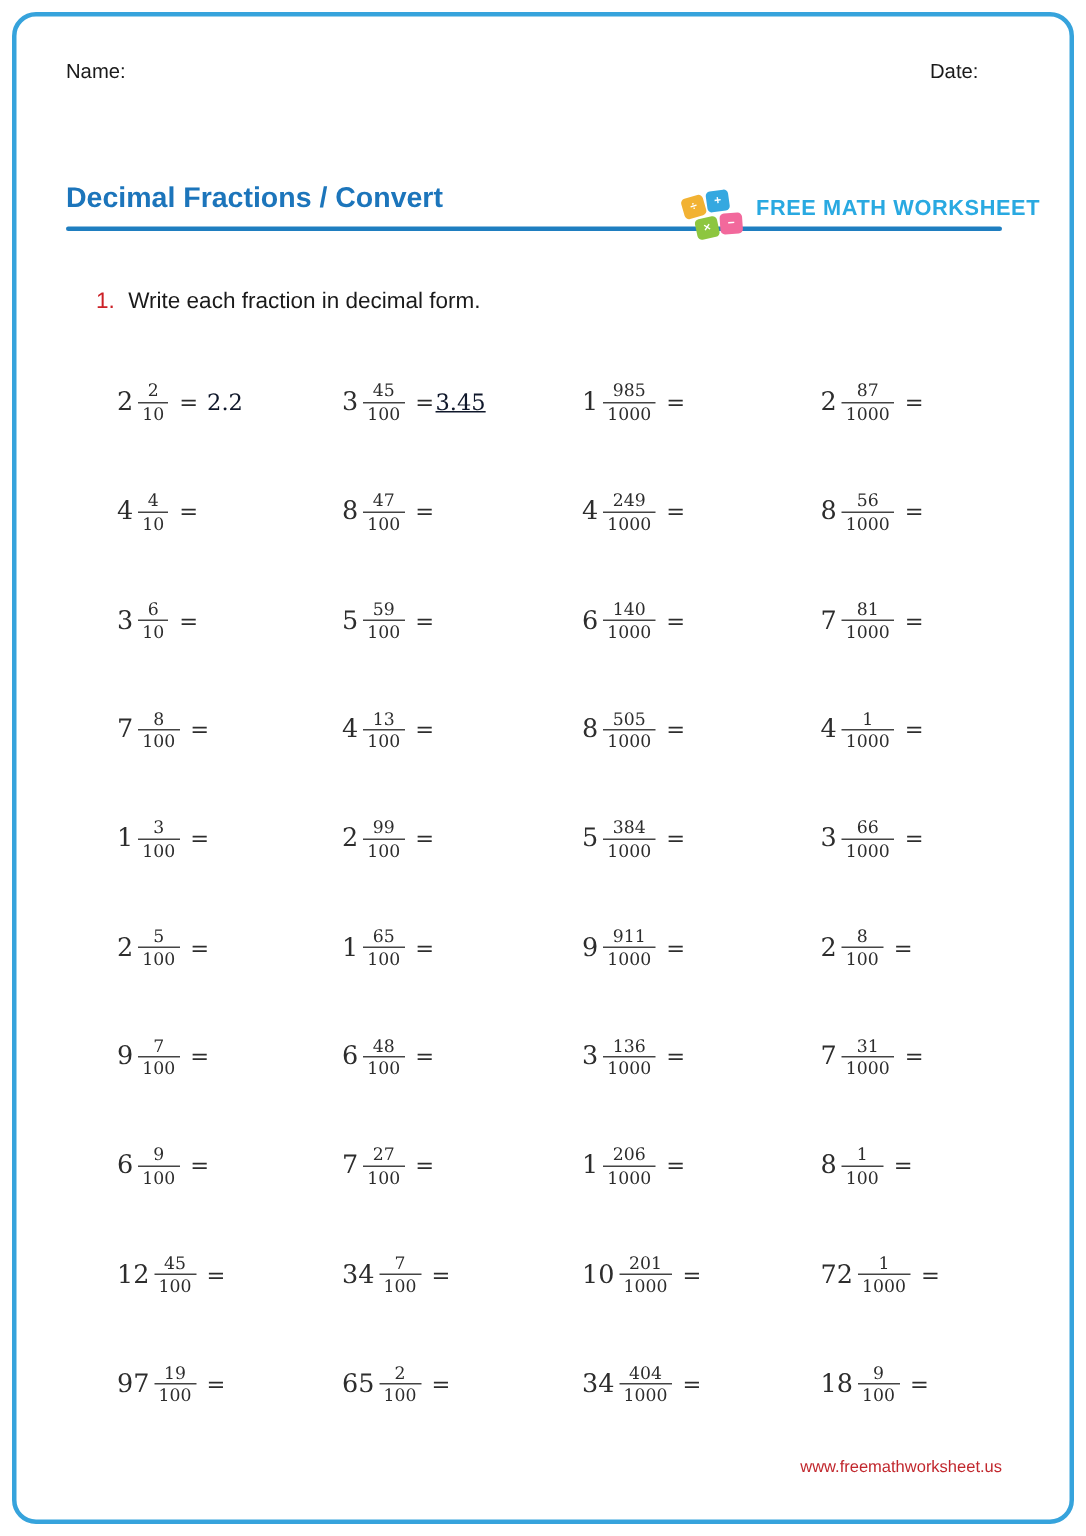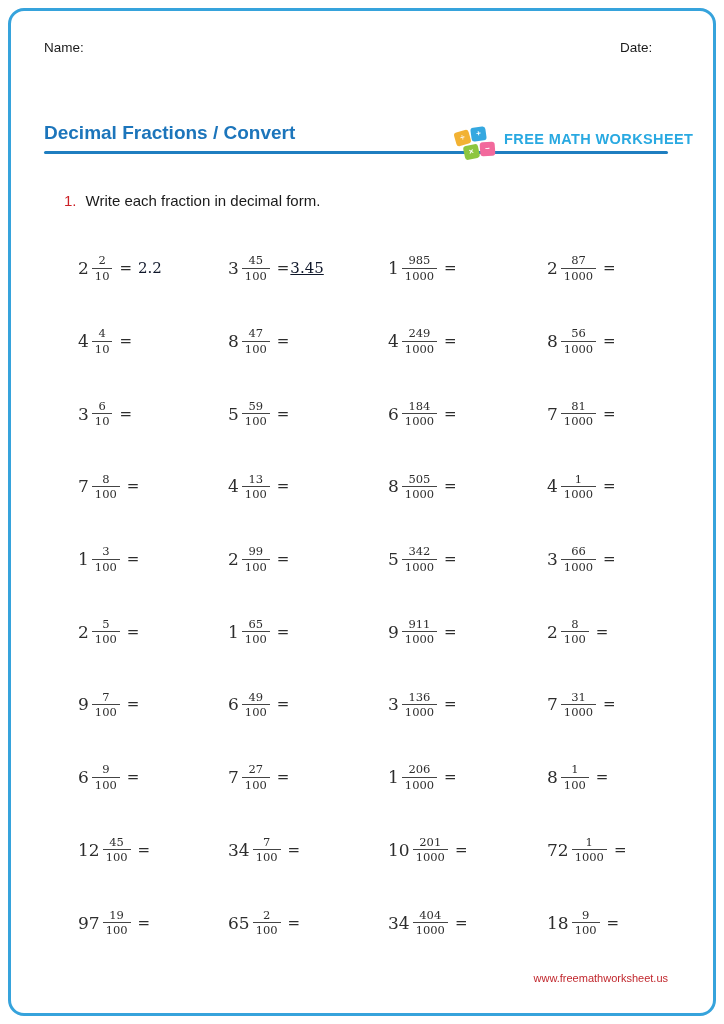--- a/index.html
+++ b/index.html
@@ -141,21 +141,21 @@
         <span class="whole">5</span>
         <span class="frac">
           <span class="nu">59</span>
           <span class="de">100</span>
         </span>
         <span class="eq">=</span>
       </div>
       <div class="cell">
         <span class="whole">6</span>
         <span class="frac">
-          <span class="nu">184</span>
+          <span class="nu">140</span>
           <span class="de">1000</span>
         </span>
         <span class="eq">=</span>
       </div>
       <div class="cell">
         <span class="whole">7</span>
         <span class="frac">
           <span class="nu">81</span>
           <span class="de">1000</span>
         </span>
@@ -205,21 +205,21 @@
         <span class="whole">2</span>
         <span class="frac">
           <span class="nu">99</span>
           <span class="de">100</span>
         </span>
         <span class="eq">=</span>
       </div>
       <div class="cell">
         <span class="whole">5</span>
         <span class="frac">
-          <span class="nu">342</span>
+          <span class="nu">384</span>
           <span class="de">1000</span>
         </span>
         <span class="eq">=</span>
       </div>
       <div class="cell">
         <span class="whole">3</span>
         <span class="frac">
           <span class="nu">66</span>
           <span class="de">1000</span>
         </span>
@@ -261,21 +261,21 @@
         <span class="whole">9</span>
         <span class="frac">
           <span class="nu">7</span>
           <span class="de">100</span>
         </span>
         <span class="eq">=</span>
       </div>
       <div class="cell">
         <span class="whole">6</span>
         <span class="frac">
-          <span class="nu">49</span>
+          <span class="nu">48</span>
           <span class="de">100</span>
         </span>
         <span class="eq">=</span>
       </div>
       <div class="cell">
         <span class="whole">3</span>
         <span class="frac">
           <span class="nu">136</span>
           <span class="de">1000</span>
         </span>

